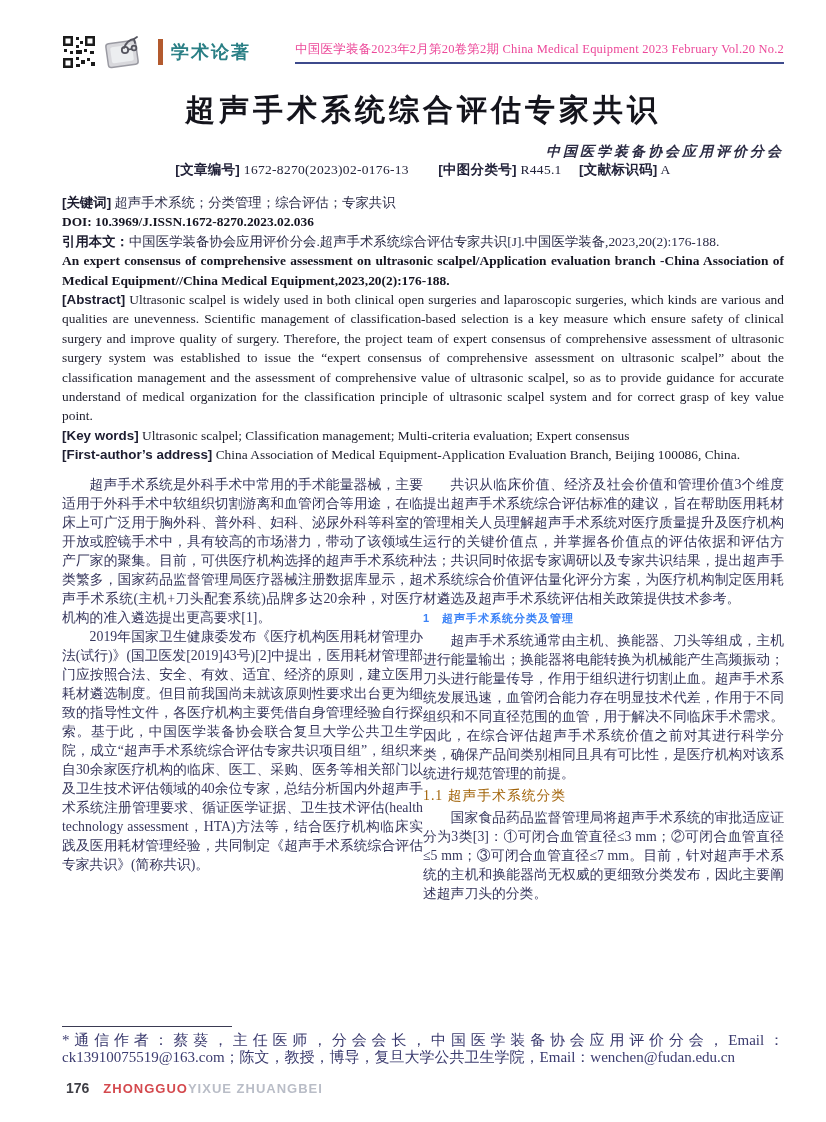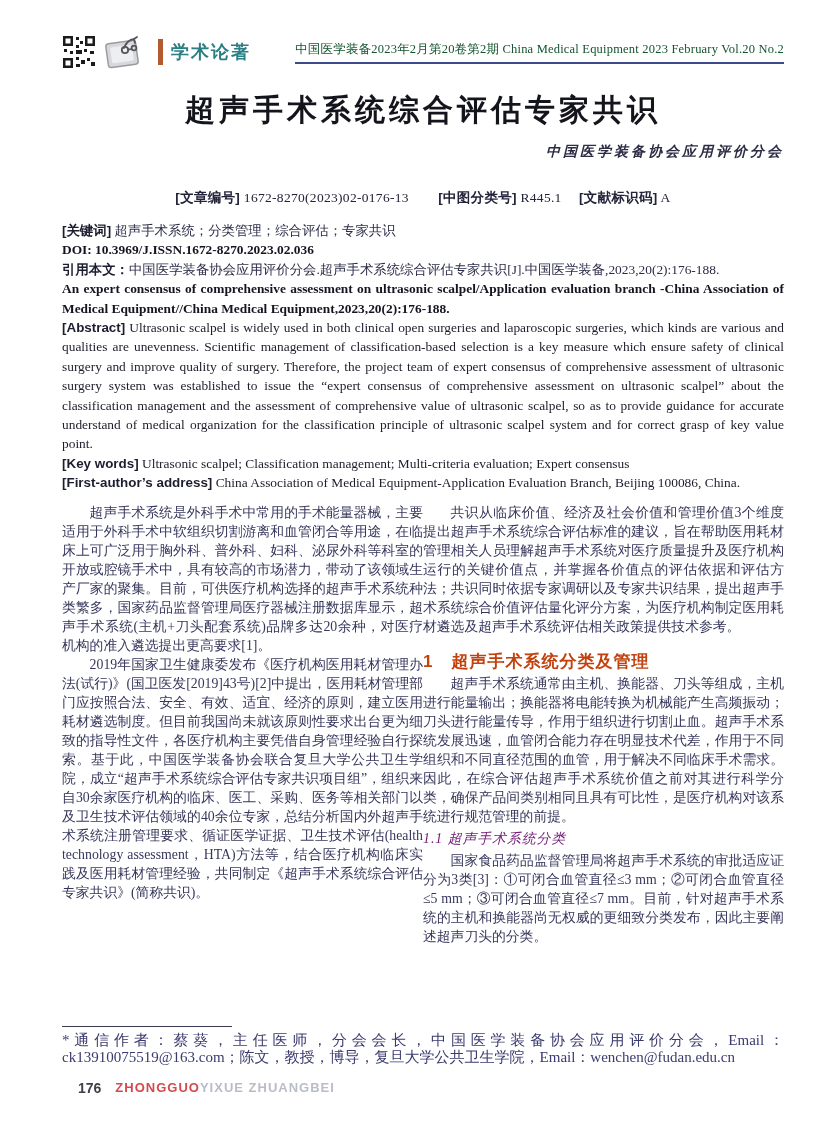--- a/index.html
+++ b/index.html
@@ -21,62 +21,62 @@
   .hdr { display: flex; align-items: center; justify-content: space-between; }
   .hdr-left { display: flex; align-items: center; gap: 8px; }
   .qr { width: 34px; height: 34px; display: block; }
   .logo-badge { width: 42px; height: 36px; display: block; }
   .sec-bar { width: 5px; height: 26px; background: #b35a2e; margin-left: 4px; }
   .sec-label {
     font-family: "Liberation Sans", sans-serif;
     font-size: 18px; font-weight: 700; color: #2a7f85; letter-spacing: 2px;
   }
   .hdr-right {
-    font-size: 12.5px; color: #14532d;
+    font-size: 12.5px; color: #ec4899;
     border-bottom: 2px solid #3d4a8c;
     padding-bottom: 4px;
     letter-spacing: 0.2px;
   }
   
   .title {
     margin-top: 20px; text-align: center;
     font-family: "Liberation Sans", "DejaVu Sans", sans-serif;
     font-size: 30px; font-weight: 900; color: #14141c; letter-spacing: 4px;
   }
   .affil {
     margin-top: 12px; text-align: right;
     font-size: 14px; font-style: italic; font-weight: 700; color: #2c2c44; letter-spacing: 3px;
   }
   .meta-line {
-    margin-top: 28px; text-align: center;
+    margin-top: 0; text-align: center;
     font-size: 13.5px; color: #23233a; letter-spacing: 0.3px;
   }
   .meta-line b { font-family: "Liberation Sans", sans-serif; font-weight: 700; }
   .meta-gap { display: inline-block; width: 22px; }
   
   .front { margin-top: 14px; font-size: 13.4px; line-height: 19.4px; text-align: justify; color: #2c2c48; }
   .front .lbl { font-family: "Liberation Sans", sans-serif; font-weight: 700; color: #1d1d30; }
   .front .en { color: #1c1c2b; }
   .front .bold-line { font-weight: 700; color: #151522; }
   
   .cols { margin-top: 10px; display: flex; flex: 1 0 auto; }
   .col { flex: 1 1 0; font-size: 13.8px; line-height: 19px; text-align: justify; color: #36365c; }
   .col p.indent { text-indent: 2em; }
   .h-sec {
     font-family: "Liberation Sans", sans-serif;
-    font-weight: 700; font-size: 17px; color: #c2410c;
-    margin: 16px 0 3px 0; letter-spacing: 1px;
+    font-weight: 700; font-size: 11px; color: #3b82f6;
+    margin: 1px 0 3px 0; letter-spacing: 1px;
   }
-  .h-sub { font-style: italic; font-size: 13.8px; color: #701a75; margin: 3px 0; letter-spacing: 1px; }
+  .h-sub { font-size: 13.8px; color: #a16207; margin: 3px 0; letter-spacing: 1px; }
   
   .footnote-wrap { margin-top: 8px; }
   .fn-rule { width: 170px; border-top: 1.5px solid #3a3a52; margin-bottom: 5px; }
   .fn-text { font-size: 15px; line-height: 17px; color: #3a3a6e; text-align: justify; }
   
-  .ftr { margin: 14px 0 0 16px; padding-bottom: 26px; display: flex; align-items: flex-start; gap: 14px; }
+  .ftr { margin: 14px 0 0 4px; padding-bottom: 26px; display: flex; align-items: flex-end; gap: 14px; }
   .pg-num { font-family: "Liberation Sans", sans-serif; font-weight: 700; font-size: 14px; color: #3f3f46; }
   .pinyin { font-family: "Liberation Sans", sans-serif; font-weight: 700; font-size: 13px; letter-spacing: 1px; }
   .pinyin .red { color: #d4494e; }
   .pinyin .gray { color: #b9bdc7; }
 </style>
 </head>
 <body>
 
 <div class="page">
 

